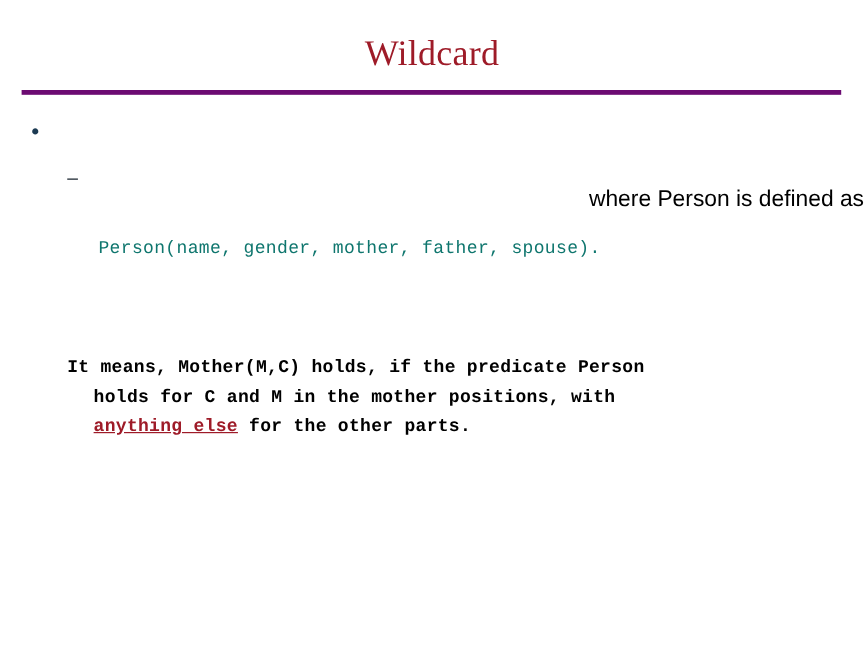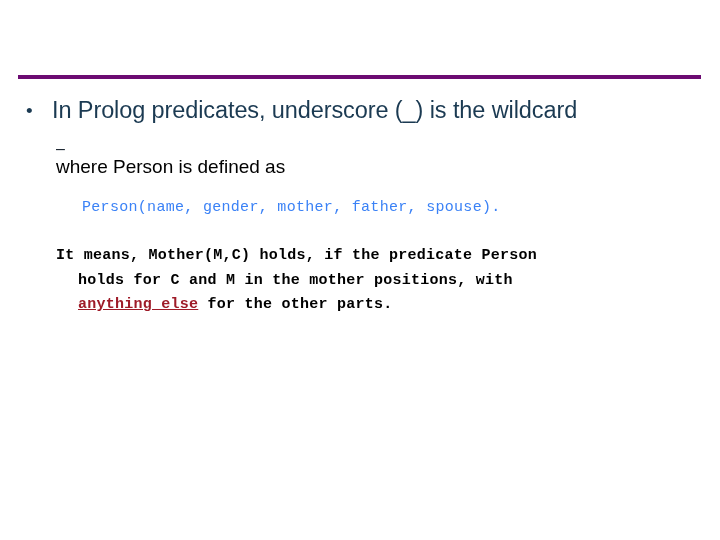--- a/index.html
+++ b/index.html
@@ -80,32 +80,33 @@
     font-size: 16px;
     line-height: 20px;
     color: #15202B;
   }
   .plain-line {
     margin-top: 30px;
     padding-left: 56px;
     color: #000000;
     font-size: 19px;
     line-height: 24px;
+    text-align: right;
   }
   .code-sig {
     margin-top: 18px;
     padding-left: 82px;
-    color: #3b82f6;
+    color: #0f766e;
     font-family: "Liberation Mono", "DejaVu Sans Mono", monospace;
     font-size: 15px;
     line-height: 22px;
     letter-spacing: 0.3px;
   }
   .explain {
-    margin-top: 25px;
+    margin-top: 76px;
     padding-left: 56px;
     padding-right: 30px;
     color: #000000;
     font-family: "Liberation Mono", "DejaVu Sans Mono", monospace;
     font-size: 15px;
     line-height: 24.5px;
     letter-spacing: 0.25px;
     font-weight: bold;
   }
   .explain .cont {
@@ -115,28 +116,29 @@
   .hl-red {
     color: #9E1B28;
     text-decoration: underline;
   }
 </style>
 </head>
 <body>
 
 <div class="slide">
 
+  <div class="slide-title">Wildcard</div>
 
   <div class="title-rule"></div>
 
   <div class="body-area">
 
     <div class="bullet-l1">
       <span class="marker">•</span>
-      <span>In Prolog predicates, underscore (_) is the wildcard</span><br>
+      <br>
     </div>
 
     <div class="bullet-l2">
       <span class="marker">–</span>
     </div>
 
     <div class="plain-line">where Person is defined as</div>
 
     <div class="code-sig">Person(name, gender, mother, father, spouse).</div>
 

